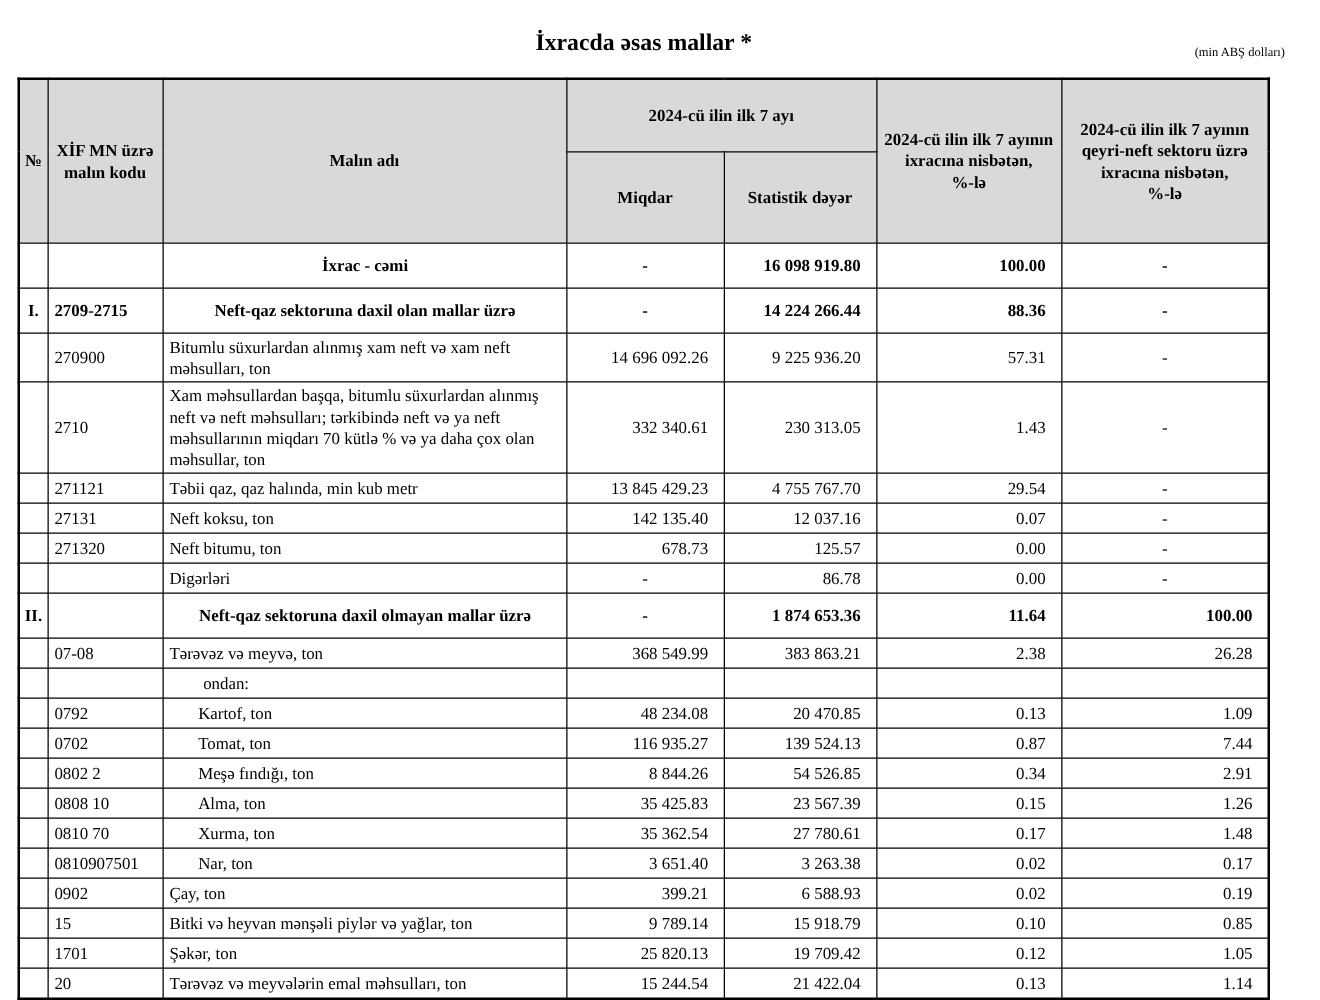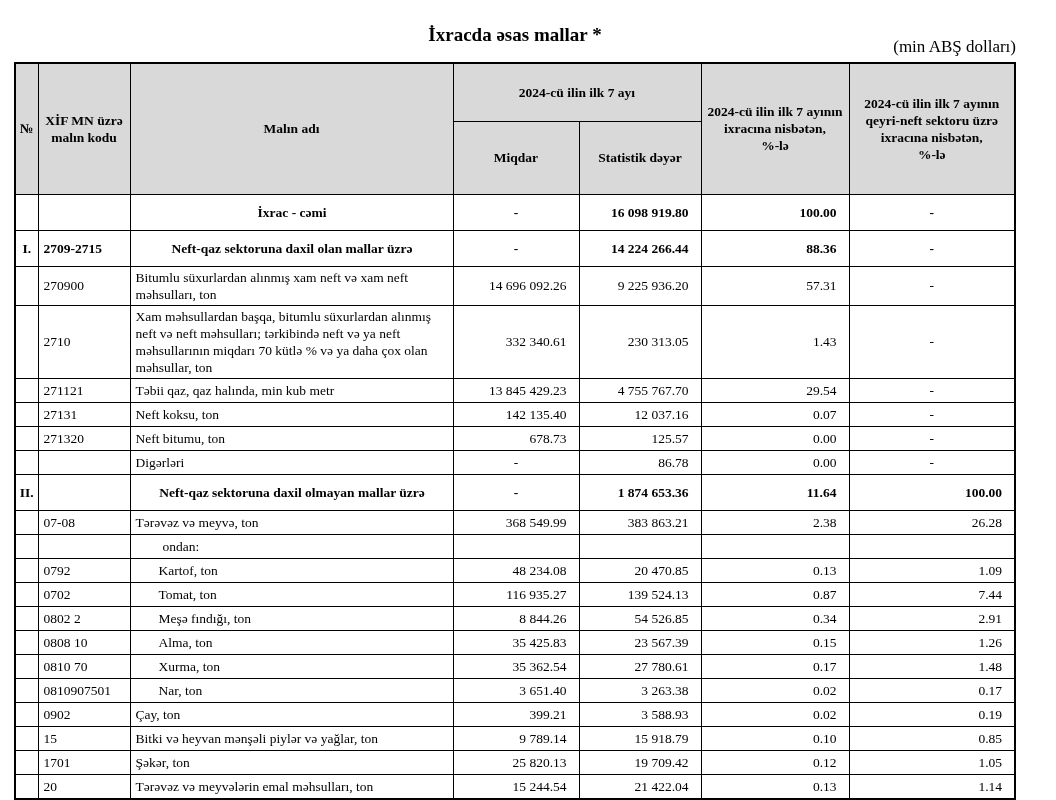--- a/index.html
+++ b/index.html
@@ -20,22 +20,22 @@
     top: 8px; left: 0;
     width: 1030px;
     text-align: center;
     font-size: 19px;
     font-weight: bold;
     margin-top: 16px;
   }
   .unit-note {
     position: absolute;
     top: 37px;
-    right: 40px;
-    font-size: 17px;
+    right: 28px;
+    font-size: 10px;
   }
   table.exports {
     position: absolute;
     left: 14px; top: 62px;
     width: 1000px;
     border-collapse: collapse;
     table-layout: fixed;
     border: 2px solid #000;
     font-size: 13.5px;
   }
@@ -252,21 +252,21 @@
           <td class="num">3 651.40</td>
           <td class="num">3 263.38</td>
           <td class="num">0.02</td>
           <td class="num">0.17</td>
         </tr>
         <tr>
           <td class="c-no"></td>
           <td class="c-code">0902</td>
           <td class="c-name">Çay, ton</td>
           <td class="num">399.21</td>
-          <td class="num">3 588.93</td>
+          <td class="num">6 588.93</td>
           <td class="num">0.02</td>
           <td class="num">0.19</td>
         </tr>
         <tr>
           <td class="c-no"></td>
           <td class="c-code">15</td>
           <td class="c-name">Bitki və heyvan mənşəli piylər və yağlar, ton</td>
           <td class="num">9 789.14</td>
           <td class="num">15 918.79</td>
           <td class="num">0.10</td>

